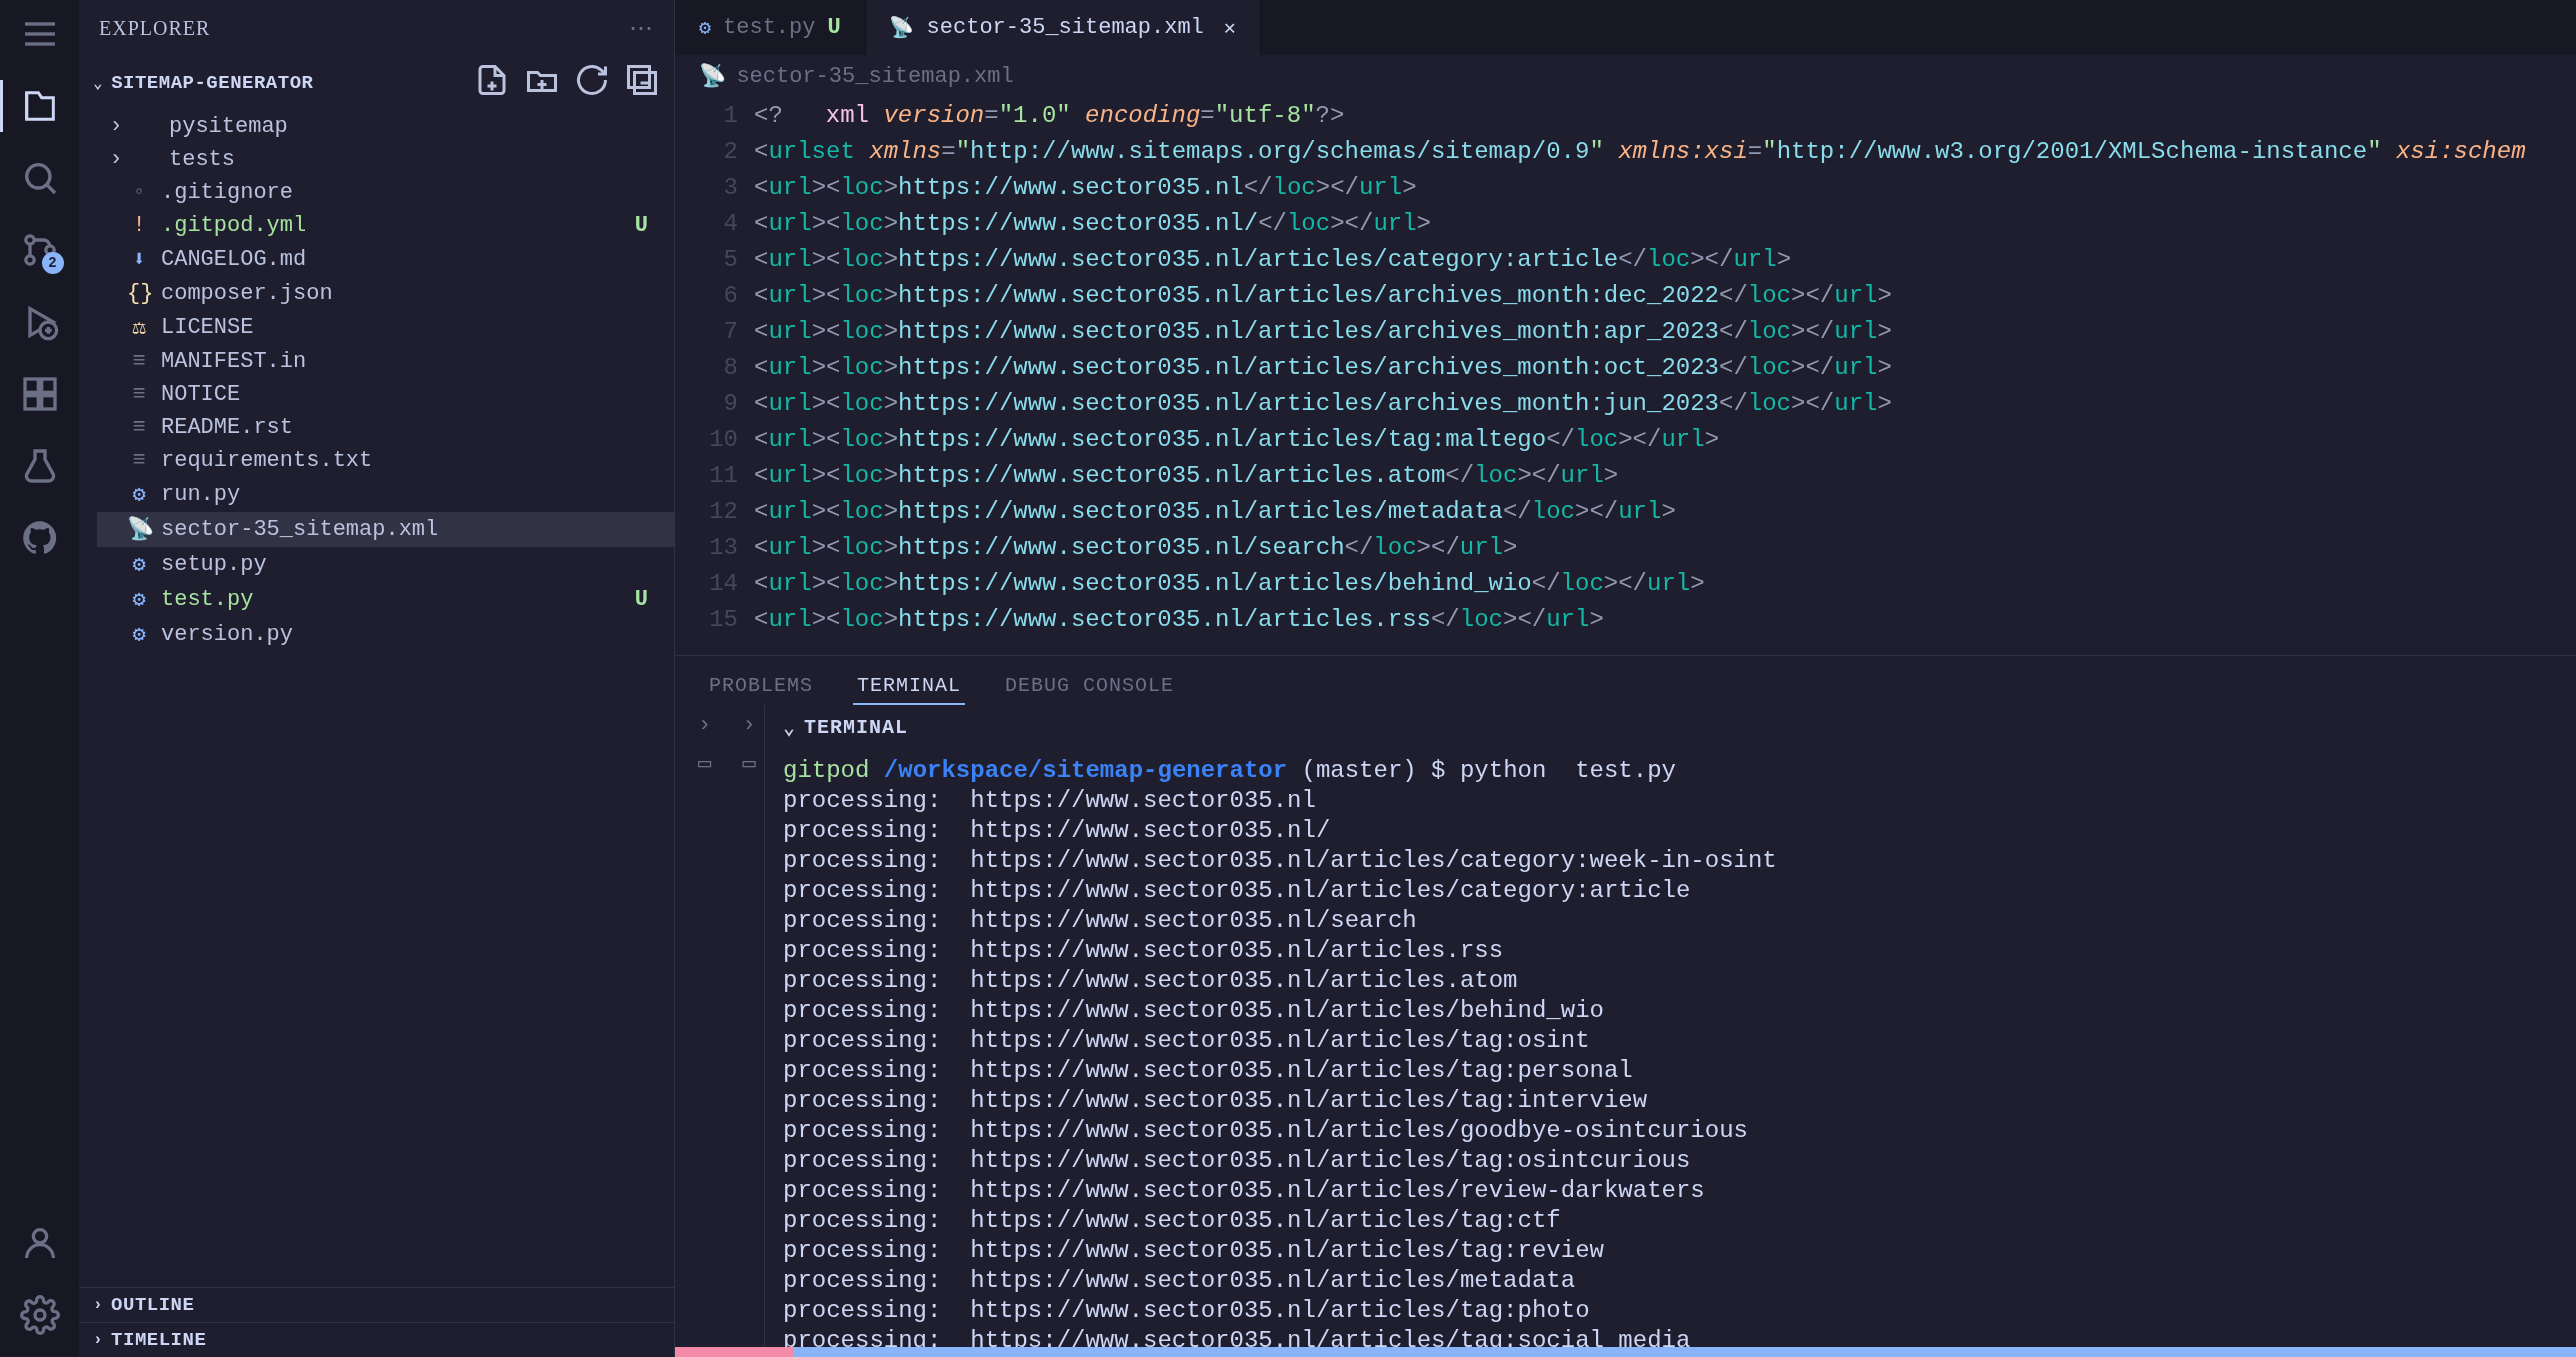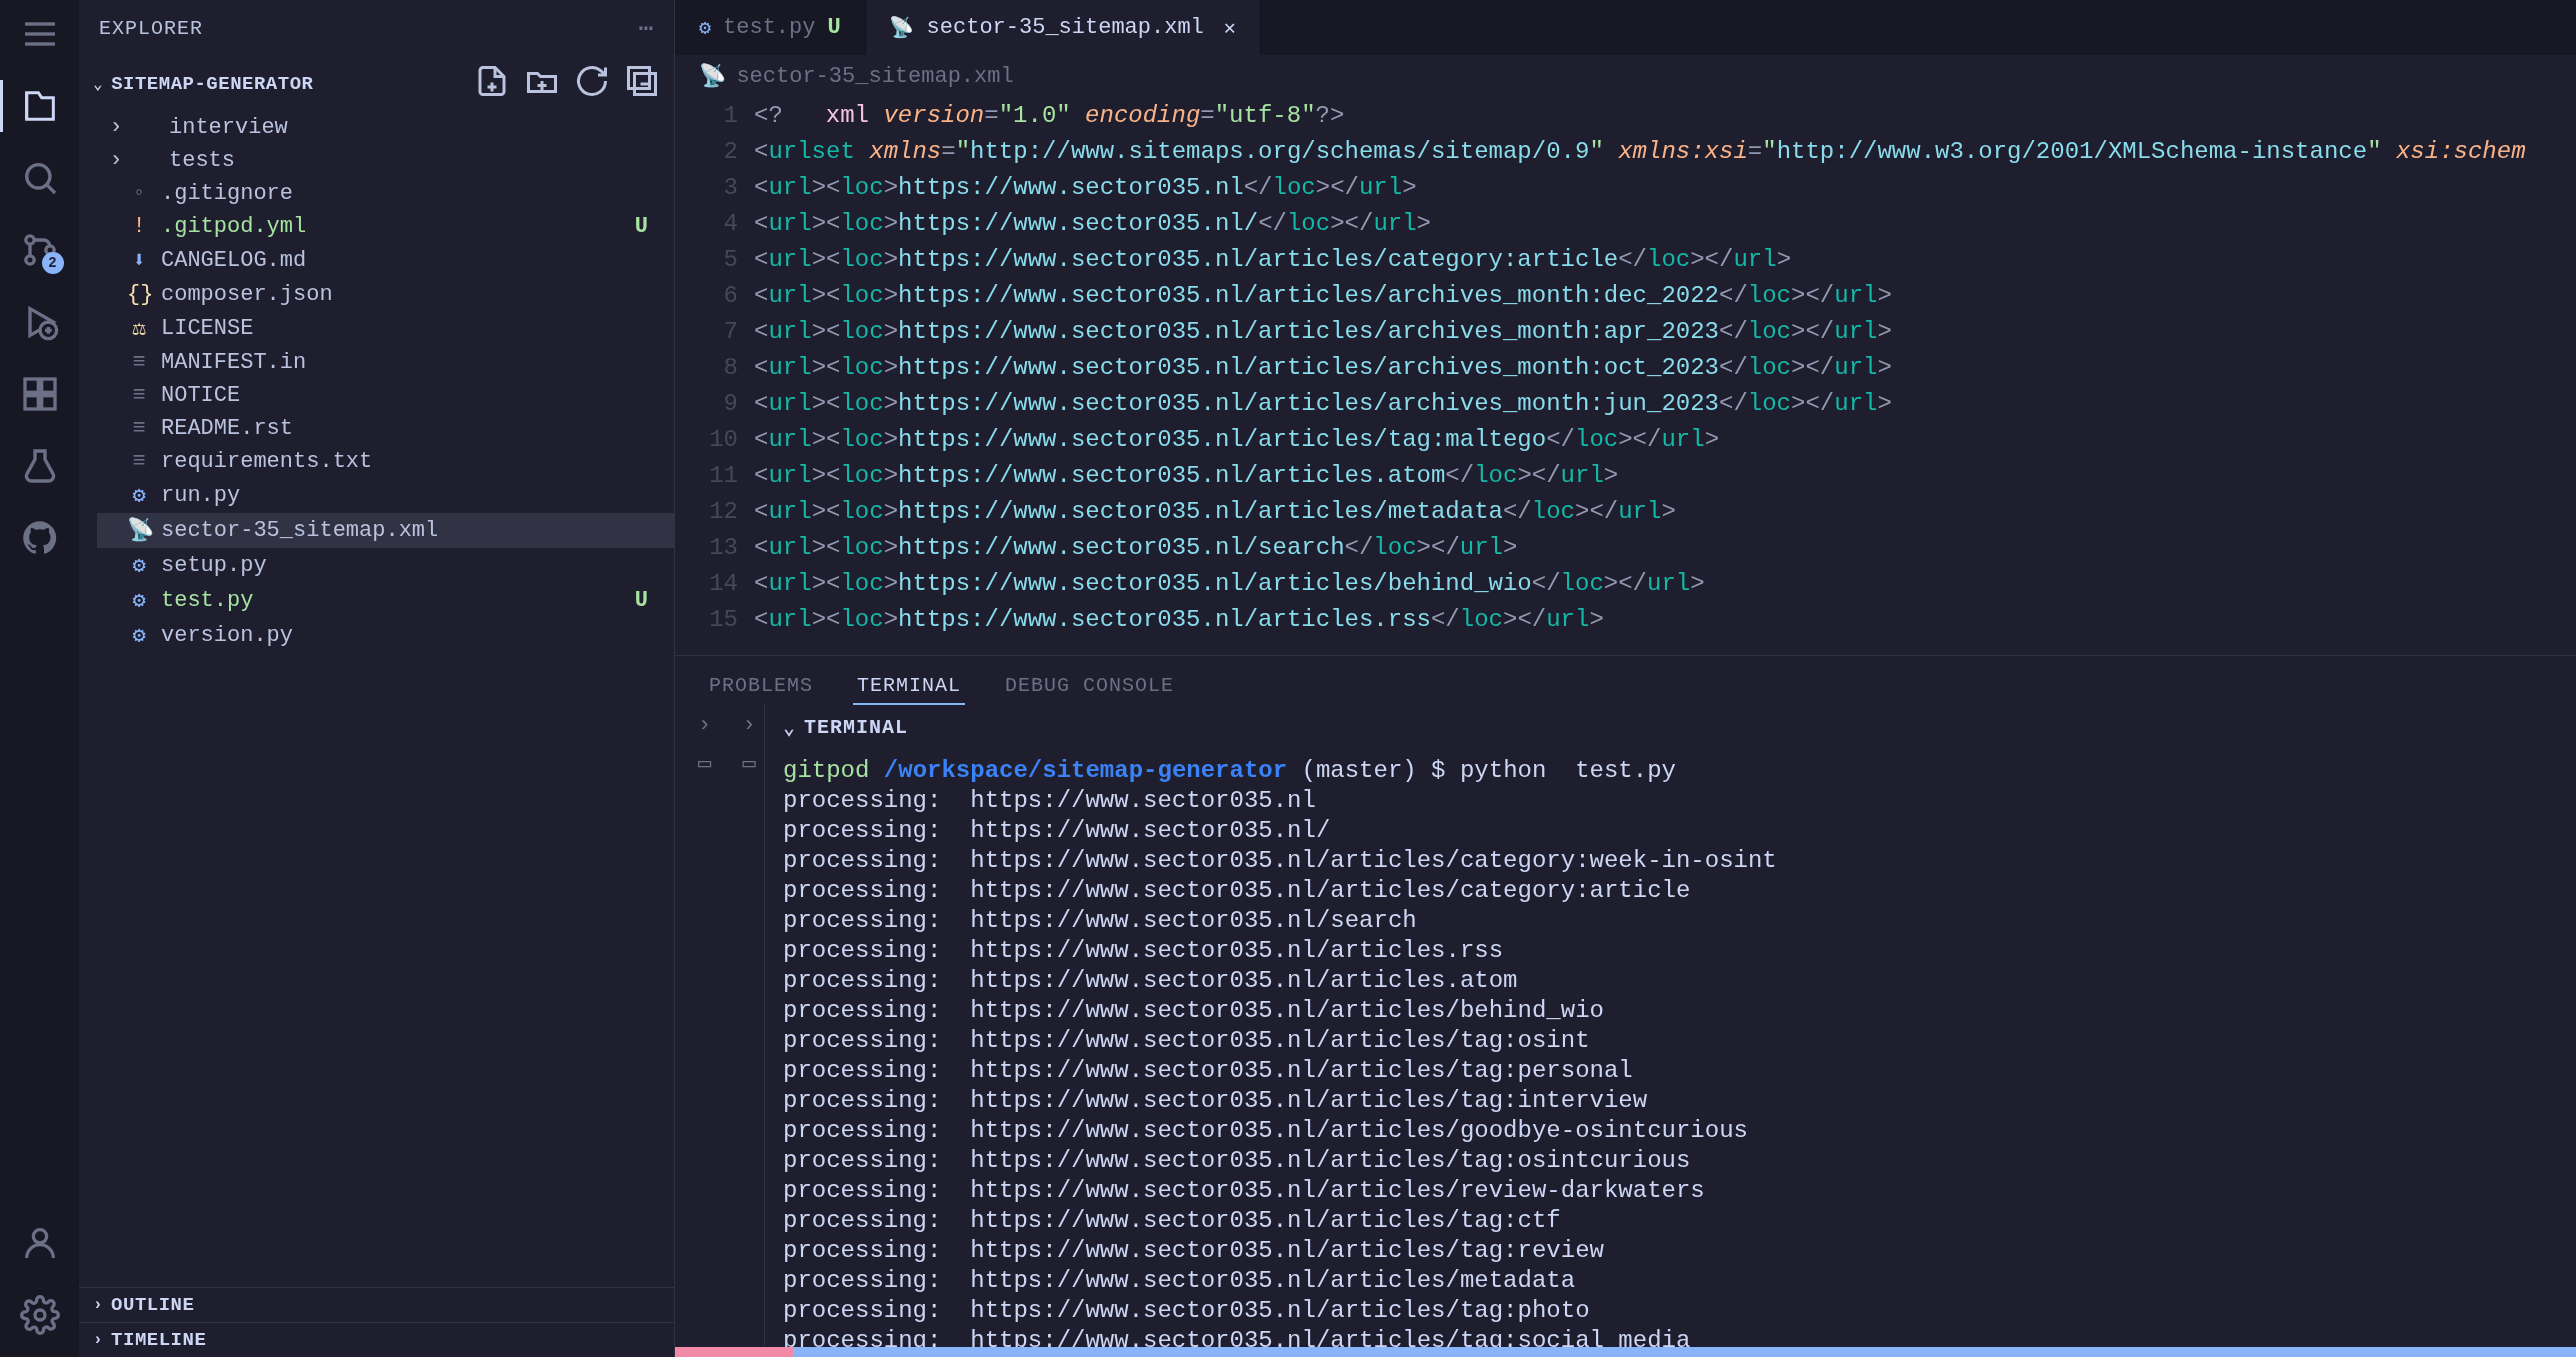--- a/index.html
+++ b/index.html
@@ -46,20 +46,21 @@
   background: #1e1e2e;
   display: flex;
   flex-direction: column;
   border-right: 1px solid #313244;
 }
 .sidebar-header {
   display: flex; align-items: center; justify-content: space-between;
   padding: 14px 20px;
   font-size: 20px; letter-spacing: 1px;
   color: #bac2de;
+  font-family: Liberation Serif, serif;
 }
 .sidebar-header .dots { color: #6c7086; font-size: 24px; }
 .explorer-section { display: flex; flex-direction: column; flex: 1; overflow: hidden; }
 .section-header {
   display: flex; align-items: center;
   padding: 6px 14px;
   font-size: 19px; font-weight: bold; letter-spacing: 0.5px;
   color: #cdd6f4;
   cursor: pointer;
 }
@@ -309,21 +310,21 @@
               <rect x="3" y="3" width="14" height="14"></rect>
               <rect x="7" y="7" width="14" height="14"></rect>
               <line x1="11" y1="14" x2="17" y2="14"></line>
             </svg></span>
       </span>
     </div>
     <div class="file-tree" id="file-tree">
         <div class="tree-item folder">
           <span class="arrow">›</span>
           <span class="file-icon"></span>
-          <span>interview</span>
+          <span>pysitemap</span>
         </div>
         <div class="tree-item folder">
           <span class="arrow">›</span>
           <span class="file-icon"></span>
           <span>tests</span>
         </div>
         <div class="tree-item">
           <span class="file-icon"><span class="icon-gray">◦</span></span>
           <span>.gitignore</span>
         </div>

